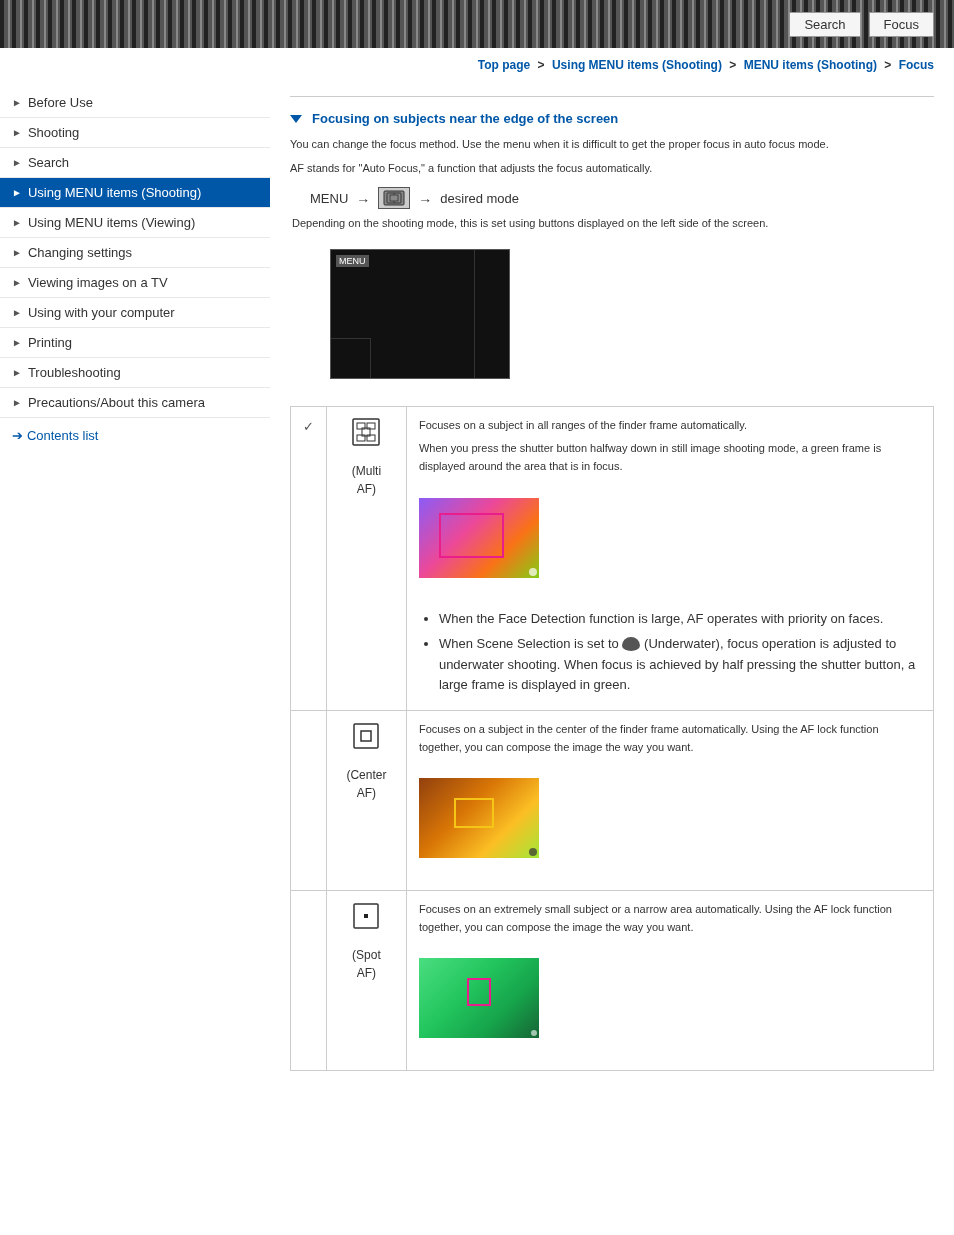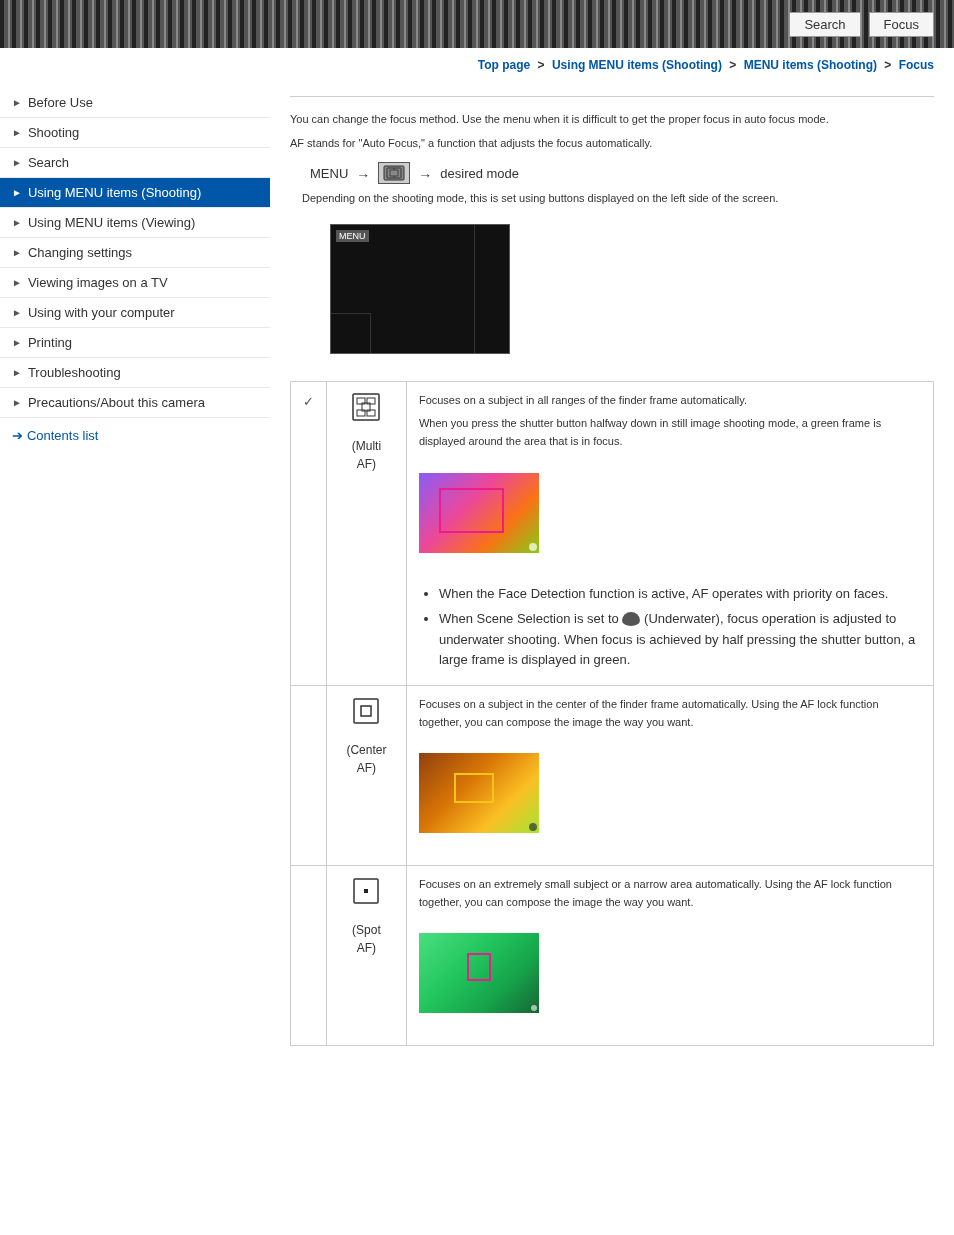--- a/index.html
+++ b/index.html
@@ -308,20 +308,24 @@
 
     <a class="sidebar-contents-link">
       <span style="margin-right:4px;">➔</span>
       <span>Contents list</span>
     </a>
   </div>
 
   <div class="content">
     <hr class="content-divider">
 
+    <div class="section-title">
+      <span class="triangle-down"></span>
+      <span>Focusing on subjects near the edge of the screen</span>
+    </div>
 
     <p class="content-para">You can change the focus method. Use the menu when it is difficult to get the proper focus in auto focus mode.</p>
     <p class="content-para">AF stands for "Auto Focus," a function that adjusts the focus automatically.</p>
 
     
     <div class="menu-line">
       <span>MENU</span>
       <span class="arrow-right-text">→</span>
 
       <span style="display:inline-flex;align-items:center;justify-content:center;border:1px solid #555;background:#ccc;padding:2px 4px;font-size:10px;font-weight:bold;min-width:28px;">
@@ -330,21 +334,21 @@
           <rect x="4" y="3" width="14" height="10" rx="0.5" fill="none" stroke="#333" stroke-width="1"></rect>
           <rect x="7" y="5" width="8" height="6" fill="none" stroke="#333" stroke-width="0.8"></rect>
           <line x1="11" y1="3" x2="11" y2="5" stroke="#333" stroke-width="0.8"></line>
           <line x1="11" y1="11" x2="11" y2="13" stroke="#333" stroke-width="0.8"></line>
         </svg>
       </span>
       <span class="arrow-right-text">→</span>
       <span>desired mode</span>
     </div>
 
-    <p class="content-para" style="margin-left:12px;">Depending on the shooting mode, this is set using buttons displayed on the left side of the screen.</p>
+    <p class="content-para" style="margin-left:2px;">Depending on the shooting mode, this is set using buttons displayed on the left side of the screen.</p>
 
     
     <div class="camera-preview">
       <div class="camera-menu-btn">MENU</div>
       <div class="camera-right-panel"></div>
       <div class="camera-bottom-left"></div>
     </div>
 
     
     <table class="af-table">
@@ -372,21 +376,21 @@
 
             
             <div class="img-wrapper">
               <div class="img-placeholder" style="width:120px;height:80px;position:relative;">
                 <div class="focus-frame-pink" style="top:15px;left:20px;width:65px;height:45px;"></div>
                 <div style="position:absolute;bottom:2px;right:2px;width:8px;height:8px;border-radius:50%;background:#fff;opacity:0.7;"></div>
               </div>
             </div>
 
             <ul class="bullet-list">
-              <li>When the Face Detection function is active, AF operates with priority on faces.</li>
+              <li>When the Face Detection function is large, AF operates with priority on faces.</li>
               <li>When Scene Selection is set to <span style="display:inline-block;background:#555;border-radius:50% 50% 50% 50%/60% 60% 40% 40%;width:18px;height:14px;vertical-align:middle;"></span> (Underwater), focus operation is adjusted to underwater shooting. When focus is achieved by half pressing the shutter button, a large frame is displayed in green.</li>
             </ul>
           </td>
         </tr>
 
         <tr>
           <td class="checkmark-cell"></td>
           <td class="af-icon-cell">
             <div style="margin: 0 auto 4px auto; width:30px; height:30px; display:flex; align-items:center; justify-content:center;">
               <svg width="28" height="28" viewBox="0 0 28 28">

